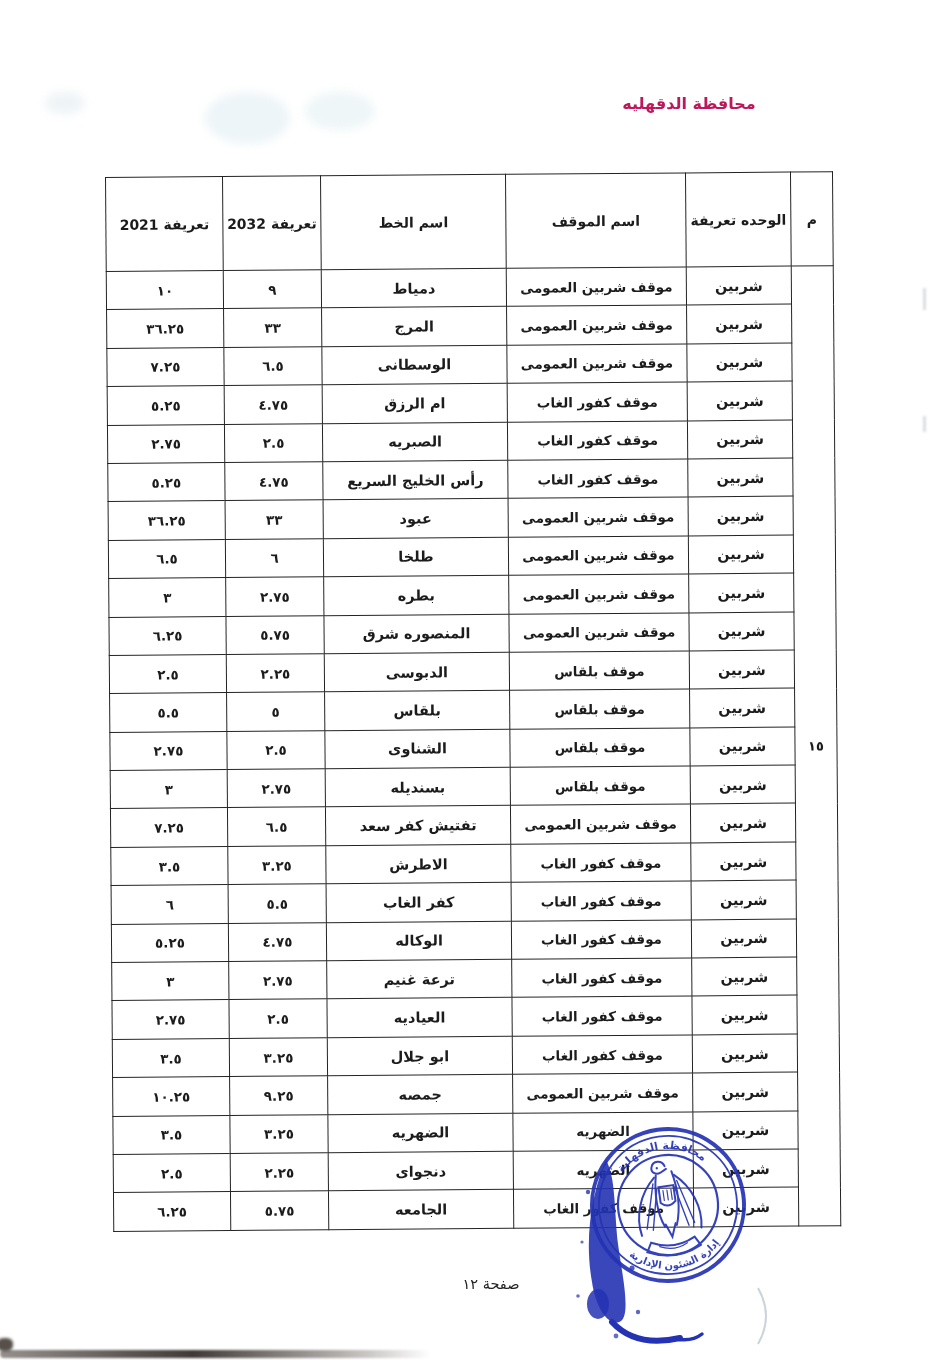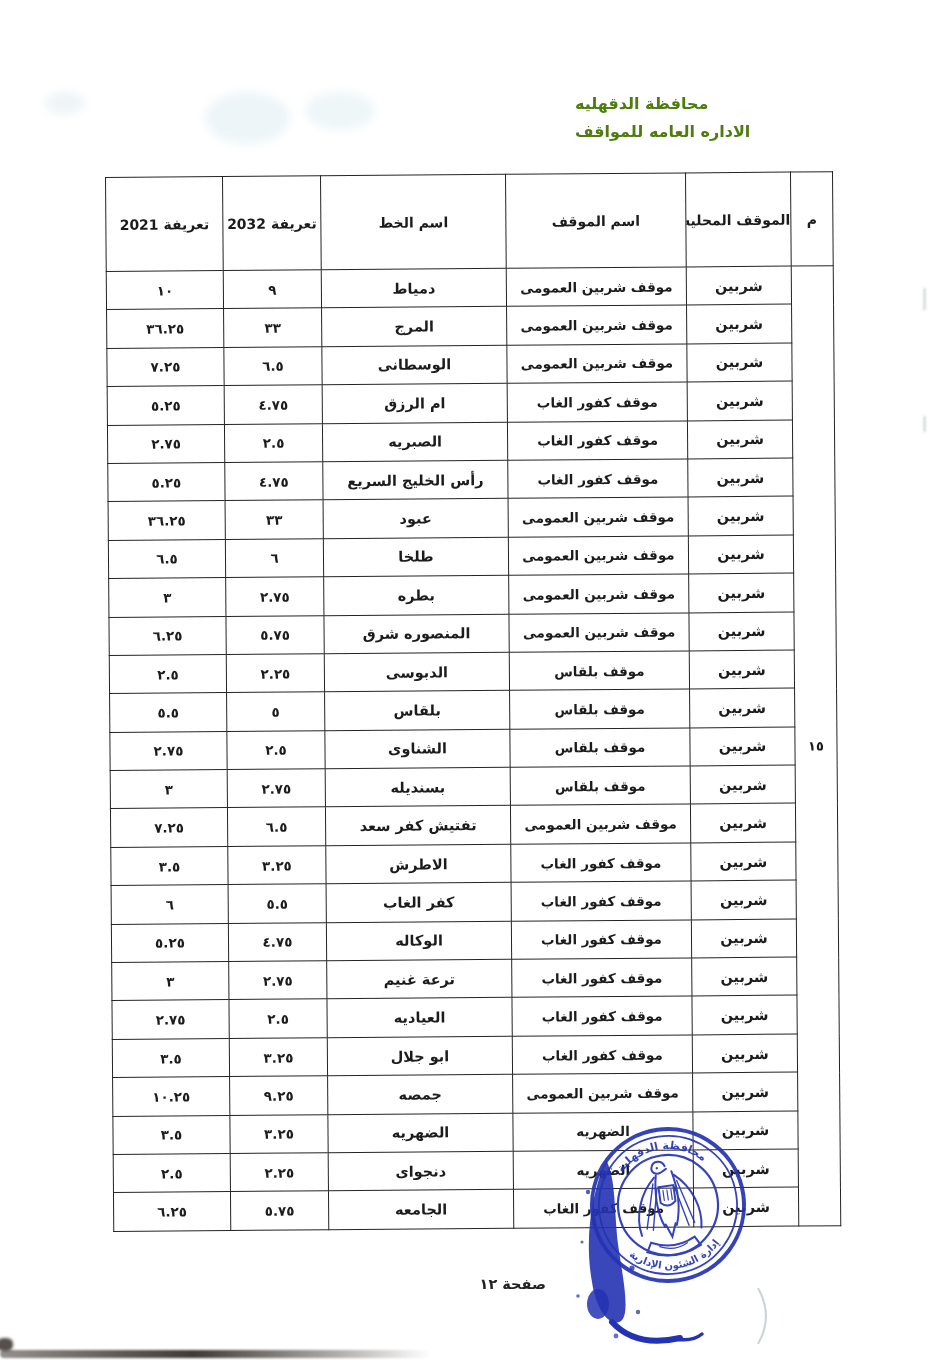--- a/index.html
+++ b/index.html
@@ -4,22 +4,22 @@
 <style>
   html,body{margin:0;padding:0;background:#e9e9e9;}
   .page{
     position:relative;width:932px;height:1360px;margin:0 auto;
     background:#ffffff;overflow:hidden;
     font-family:"DejaVu Sans",sans-serif;color:#1c1c1c;
   }
   
   .doc-title{
     position:absolute;left:575px;top:90px;width:228px;
-    direction:rtl;text-align:left;font-weight:bold;
-    font-size:16px;line-height:1.75;color:#4d7c0f;
+    direction:rtl;text-align:center;font-weight:bold;
+    font-size:16px;line-height:1.75;color:#be185d;
   }
   
   .smudge{position:absolute;border-radius:50%;filter:blur(5px);}
   .smudge.a{left:45px;top:92px;width:40px;height:22px;background:#eef4f6;}
   .smudge.b{left:205px;top:92px;width:85px;height:52px;background:#edf5f8;}
   .smudge.c{left:305px;top:92px;width:70px;height:38px;background:#eef6f8;}
   
   .table-wrap{
     position:absolute;left:105px;top:177px;
     transform:rotate(-0.45deg);transform-origin:0 0;
@@ -38,21 +38,21 @@
   td{font-size:14px;}
   td.c-serial{vertical-align:top;padding-top:6px;font-size:13px;letter-spacing:1px;}
   td.c-unit{font-size:14.5px;}
   td.c-stop{font-size:13.5px;}
   td.c-line{font-size:14.5px;}
   td.c-num{font-size:13.5px;letter-spacing:2px;}
   td.stop-right{text-align:right;padding-left:0;padding-right:20px;}
   
   .page-footer{
     position:absolute;left:436px;top:1276px;width:110px;
-    direction:rtl;text-align:right;font-weight:bold;font-size:14.5px;color:#222;
+    direction:rtl;text-align:center;font-weight:normal;font-size:14.5px;color:#222;
   }
   
   .stampRoot{--ink:#2433b4;position:absolute;left:520px;top:1060px;z-index:5;}
   .ink-s{stroke:var(--ink);fill:none;}
   .ink-f{fill:var(--ink);stroke:none;}
   .stamp-text{fill:var(--ink);font-family:"DejaVu Sans",sans-serif;font-weight:bold;}
   
   .bottom-smear{
     position:absolute;left:0;top:1350px;width:430px;height:8px;
     background:linear-gradient(to right,rgba(45,35,28,.50),rgba(30,24,20,.85) 45%,rgba(45,35,28,.35) 80%,rgba(45,35,28,0));
@@ -70,37 +70,36 @@
 <body>
 
 <div class="page">
 
   <div class="smudge a"></div>
   <div class="smudge b"></div>
   <div class="smudge c"></div>
 
   <div class="doc-title">
     <div>محافظة الدقهليه</div>
-    <div>الاداره العامه للمواقف</div>
   </div>
 
   <div class="table-wrap">
     <table class="tariff">
       <colgroup>
         <col style="width:42px">
           <col style="width:105px">
           <col style="width:180px">
         <col style="width:185px">
           <col style="width:98px">
           <col style="width:117px">
       </colgroup>
       <thead>
         <tr>
           <th>م</th>
-          <th>الموقف المحليه</th>
+          <th>الوحده تعريفة</th>
           <th>اسم الموقف</th>
           <th>اسم الخط</th>
           <th>تعريفة 2032</th>
           <th>تعريفة 2021</th>
         </tr>
       </thead>
       <tbody>
           <tr>
             <td class="c-serial" rowspan="25">١٥</td>
             <td class="c-unit">شربين</td>

